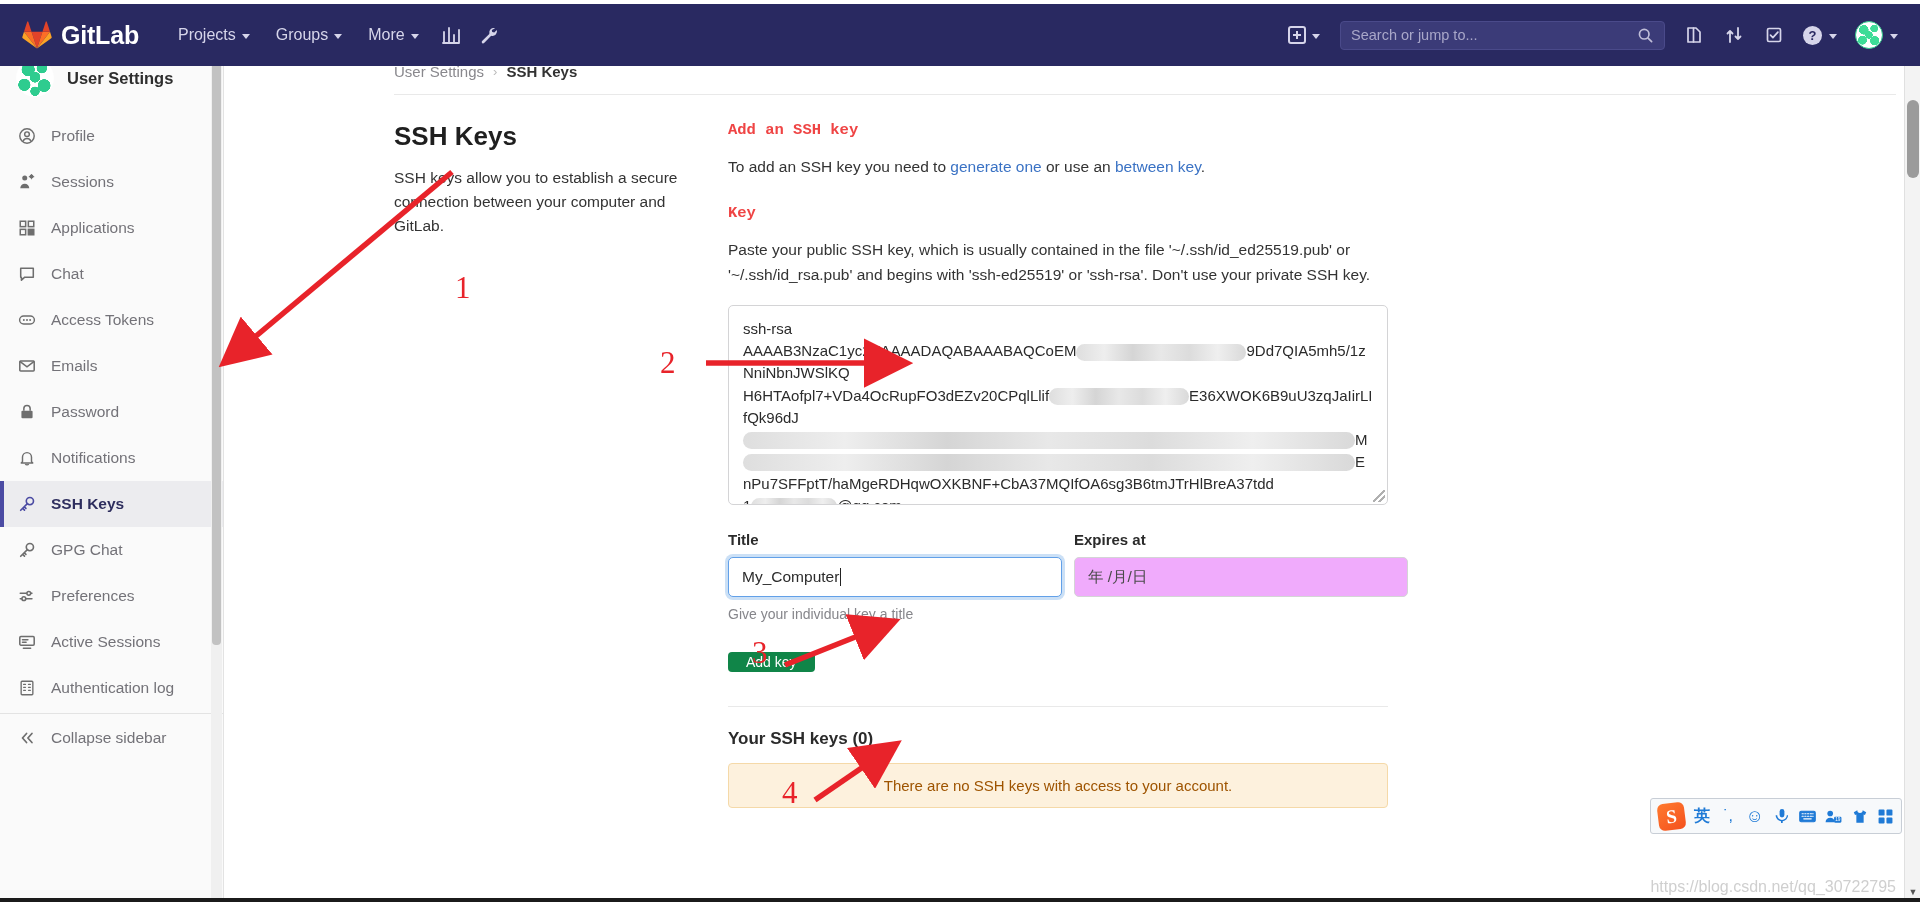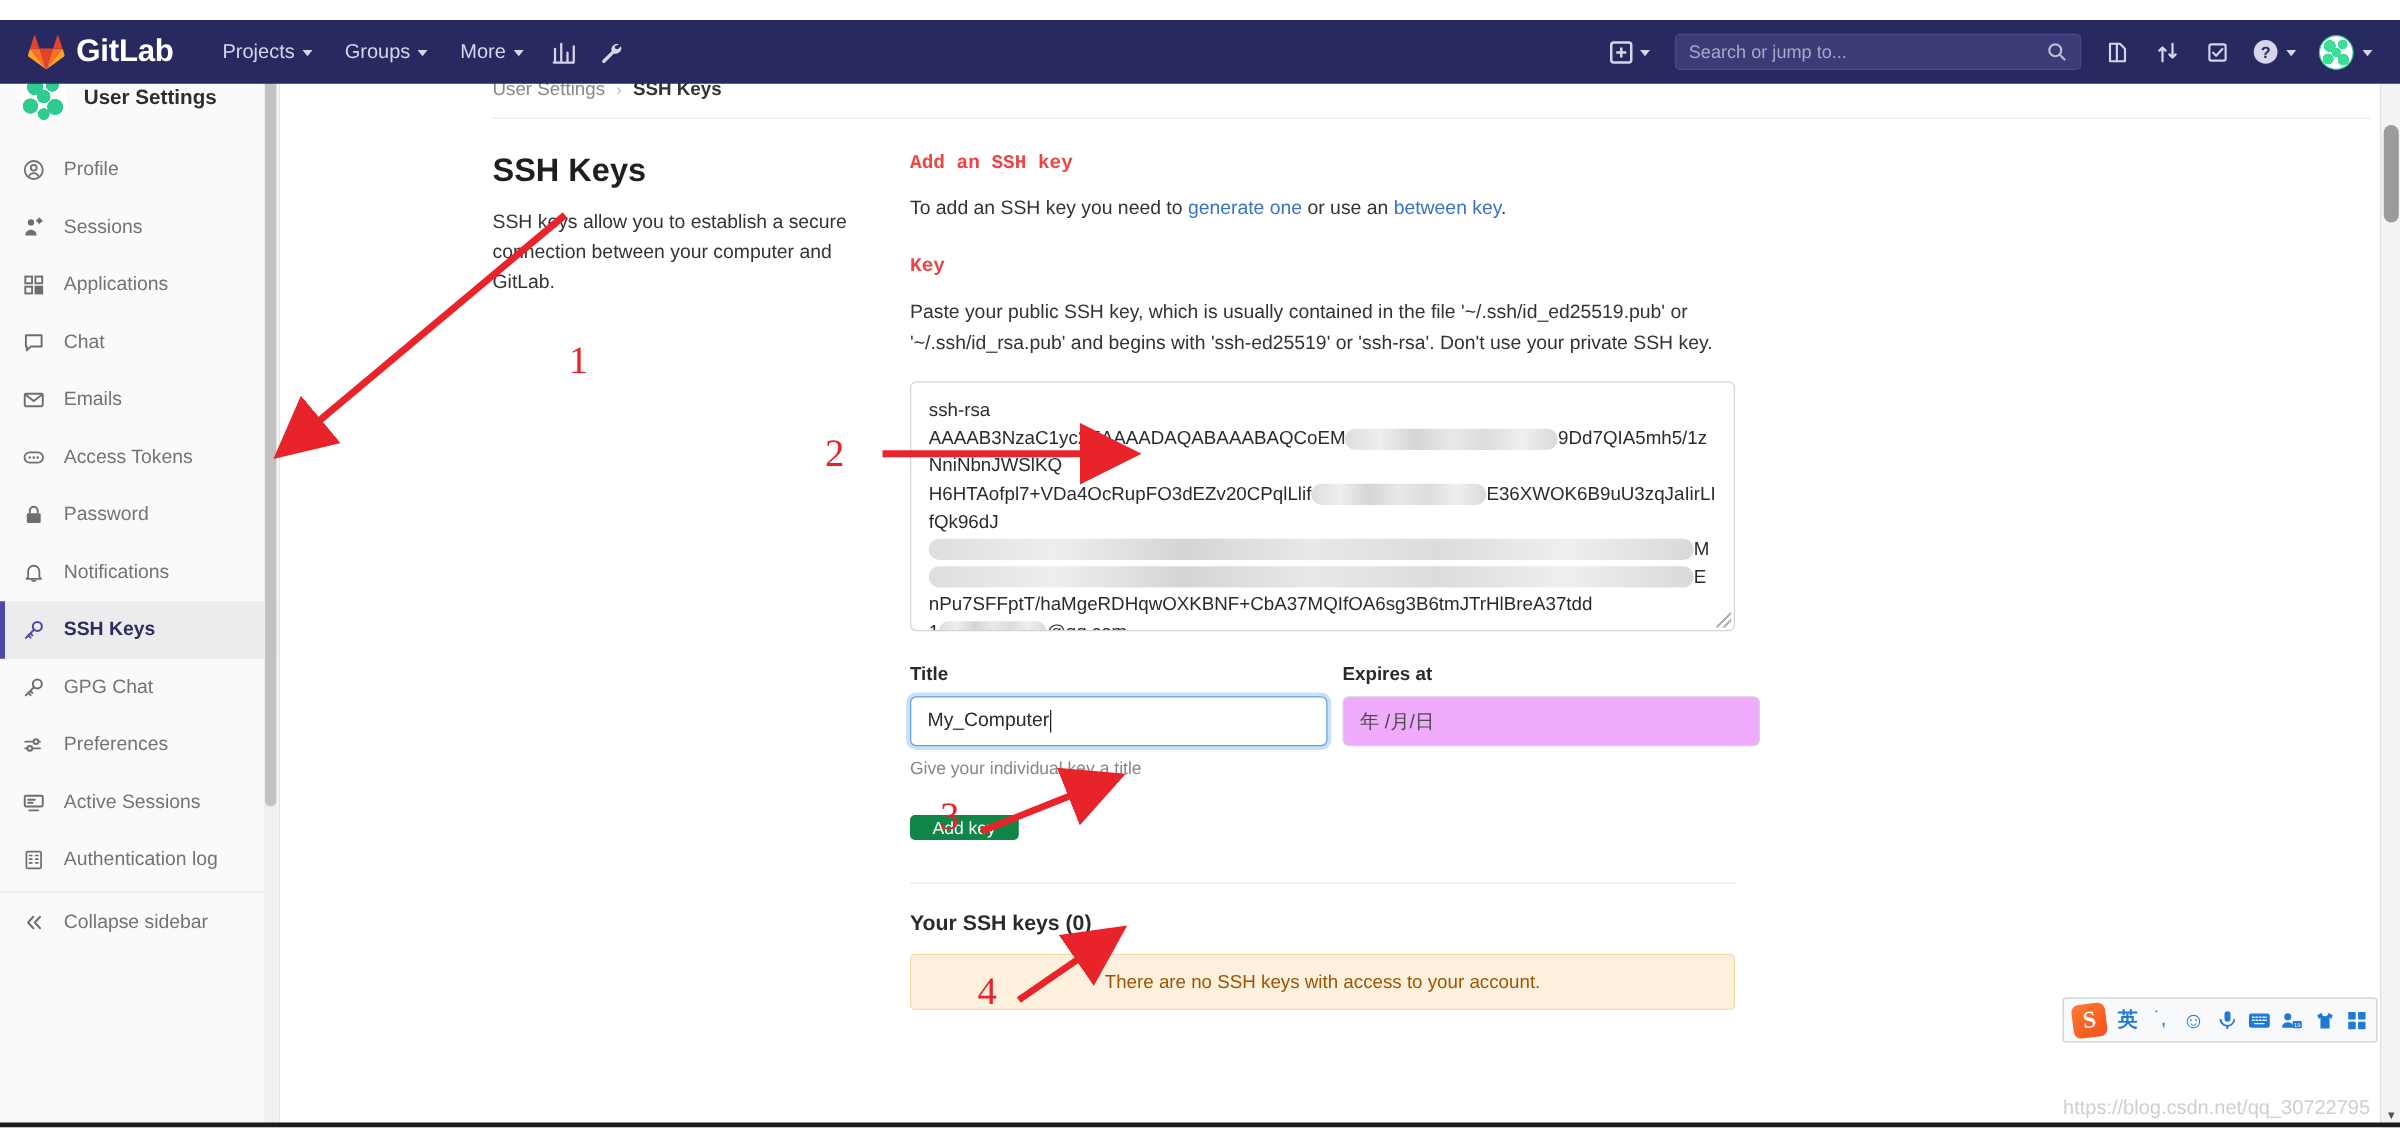--- a/index.html
+++ b/index.html
@@ -7,22 +7,22 @@
     margin: 0; padding: 0;
     width: 1920px; height: 902px;
     overflow: hidden;
     background: #fff;
     font-family: "Liberation Sans", sans-serif;
   }
   body { position: relative; }
 
   
   .navbar {
-    position: absolute; top: 16px; left: 0;
-    width: 1920px; height: 51px;
+    position: absolute; top: 4px; left: 0;
+    width: 1920px; height: 62px;
     background: #292961;
     display: flex; align-items: center;
     z-index: 50;
   }
   .nav-logo {
     display: flex; align-items: center;
     margin-left: 22px; margin-right: 26px;
     cursor: pointer;
   }
   .nav-logo .tanuki { width: 30px; height: 28px; }
@@ -498,37 +498,37 @@
     <li class="sb-item">
       <span class="sb-ico">
         <svg width="18" height="18" viewBox="0 0 20 20" fill="none" stroke="currentColor" stroke-width="1.7">
           <path d="M3 3.5h14v10H7.5L3.8 17v-3.5H3z" stroke-linejoin="round"></path>
         </svg>
       </span>
       <span>Chat</span>
     </li>
     <li class="sb-item">
       <span class="sb-ico">
-        <svg width="18" height="18" viewBox="0 0 20 20" fill="none" stroke="currentColor" stroke-width="1.7">
-          <rect x="2" y="4.5" width="16" height="11" rx="1"></rect>
-          <path d="M2.4 5.2L10 11l7.6-5.8" stroke-linecap="round"></path>
-        </svg>
-      </span>
-      <span>Emails</span>
-    </li>
-    <li class="sb-item">
-      <span class="sb-ico">
         <svg width="18" height="18" viewBox="0 0 20 20" fill="none" stroke="currentColor" stroke-width="1.6">
           <rect x="1.8" y="5.5" width="16.4" height="9" rx="4.5"></rect>
           <circle cx="6.5" cy="10" r="1.1" fill="currentColor" stroke="none"></circle>
           <circle cx="10" cy="10" r="1.1" fill="currentColor" stroke="none"></circle>
           <circle cx="13.5" cy="10" r="1.1" fill="currentColor" stroke="none"></circle>
         </svg>
       </span>
       <span>Access Tokens</span>
+    </li>
+    <li class="sb-item">
+      <span class="sb-ico">
+        <svg width="18" height="18" viewBox="0 0 20 20" fill="none" stroke="currentColor" stroke-width="1.7">
+          <rect x="2" y="4.5" width="16" height="11" rx="1"></rect>
+          <path d="M2.4 5.2L10 11l7.6-5.8" stroke-linecap="round"></path>
+        </svg>
+      </span>
+      <span>Emails</span>
     </li>
     <li class="sb-item">
       <span class="sb-ico">
         <svg width="18" height="18" viewBox="0 0 20 20" fill="none" stroke="currentColor" stroke-width="1.7">
           <rect x="3.8" y="8.5" width="12.4" height="8.5" rx="1.2" fill="currentColor" stroke="none"></rect>
           <path d="M6.5 8.5V6.2a3.5 3.5 0 017 0v2.3"></path>
         </svg>
       </span>
       <span>Password</span>
     </li>

